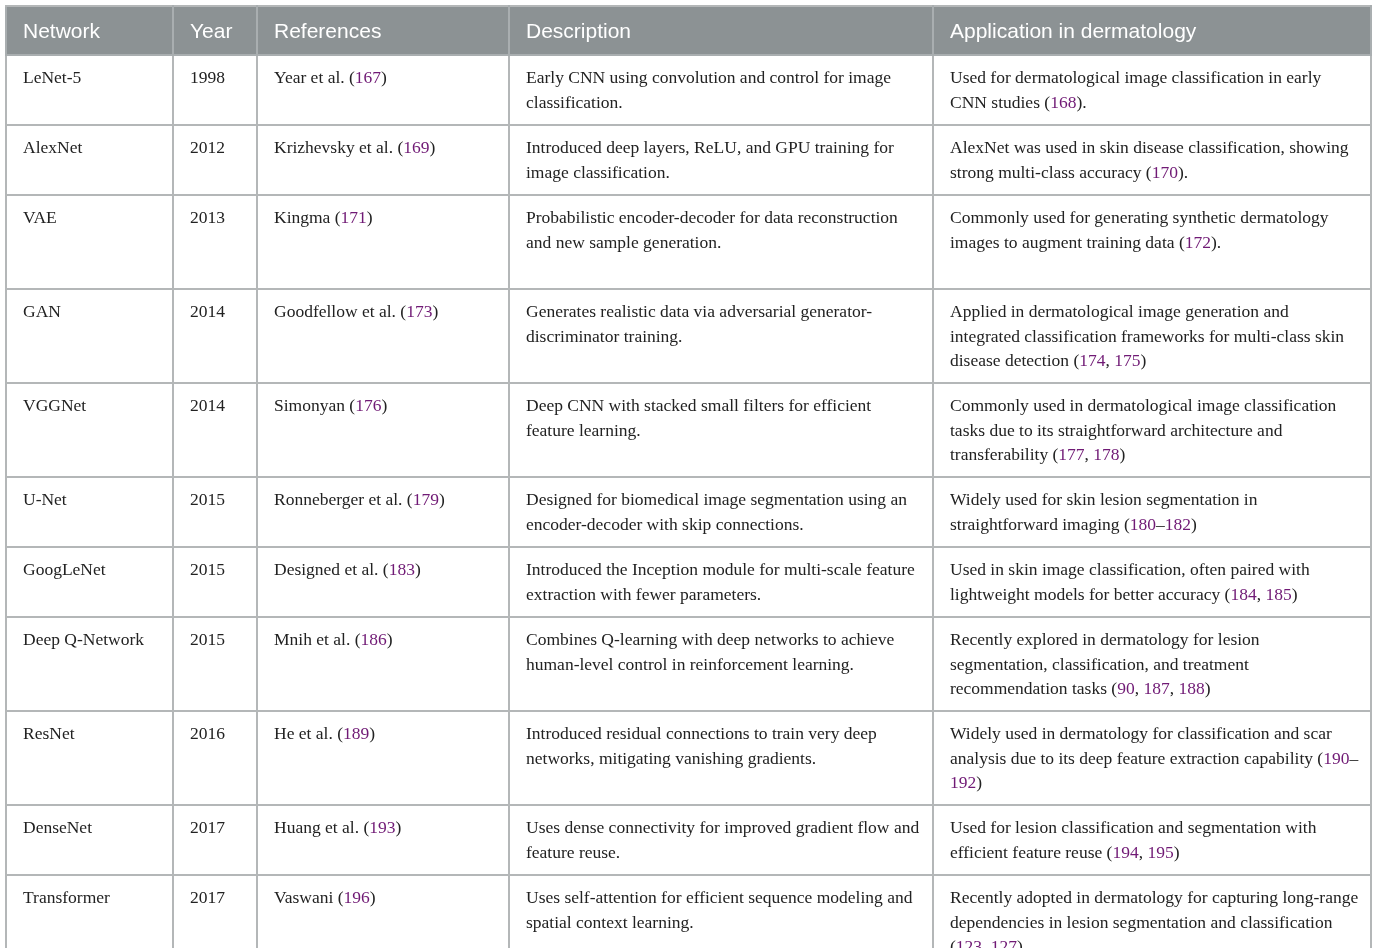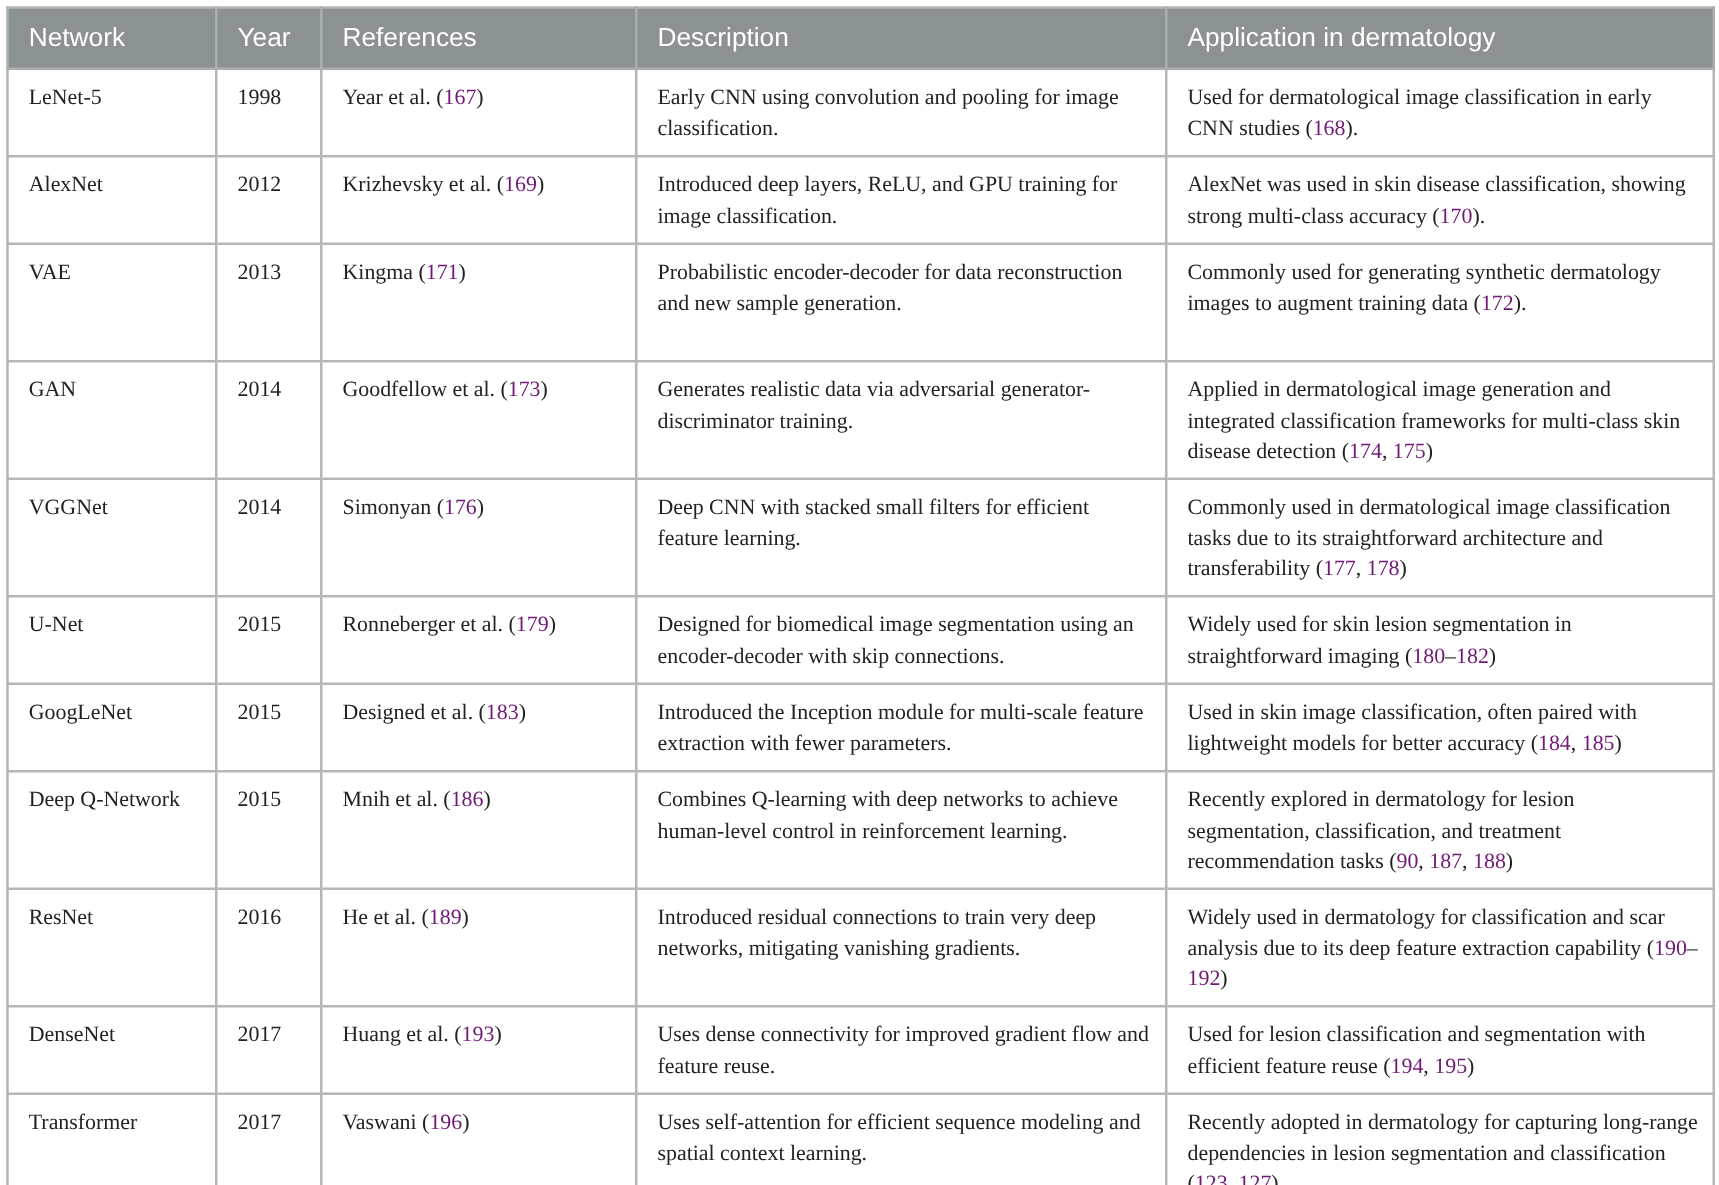--- a/index.html
+++ b/index.html
@@ -62,21 +62,21 @@
         <th>References</th>
         <th>Description</th>
         <th>Application in dermatology</th>
       </tr>
     </thead>
     <tbody id="tbody">
         <tr class="h2">
           <td>LeNet-5</td>
           <td>1998</td>
           <td><span>Year et al. (</span><span class="cite">167</span><span>)</span></td>
-          <td>Early CNN using convolution and pooling for image classification.</td>
+          <td>Early CNN using convolution and control for image classification.</td>
           <td><span>Used for dermatological image classification in early CNN studies (</span><span class="cite">168</span><span>).</span></td>
         </tr>
         <tr class="h2">
           <td>AlexNet</td>
           <td>2012</td>
           <td><span>Krizhevsky et al. (</span><span class="cite">169</span><span>)</span></td>
           <td>Introduced deep layers, ReLU, and GPU training for image classification.</td>
           <td><span>AlexNet was used in skin disease classification, showing strong multi-class accuracy (</span><span class="cite">170</span><span>).</span></td>
         </tr>
         <tr class="h3">

